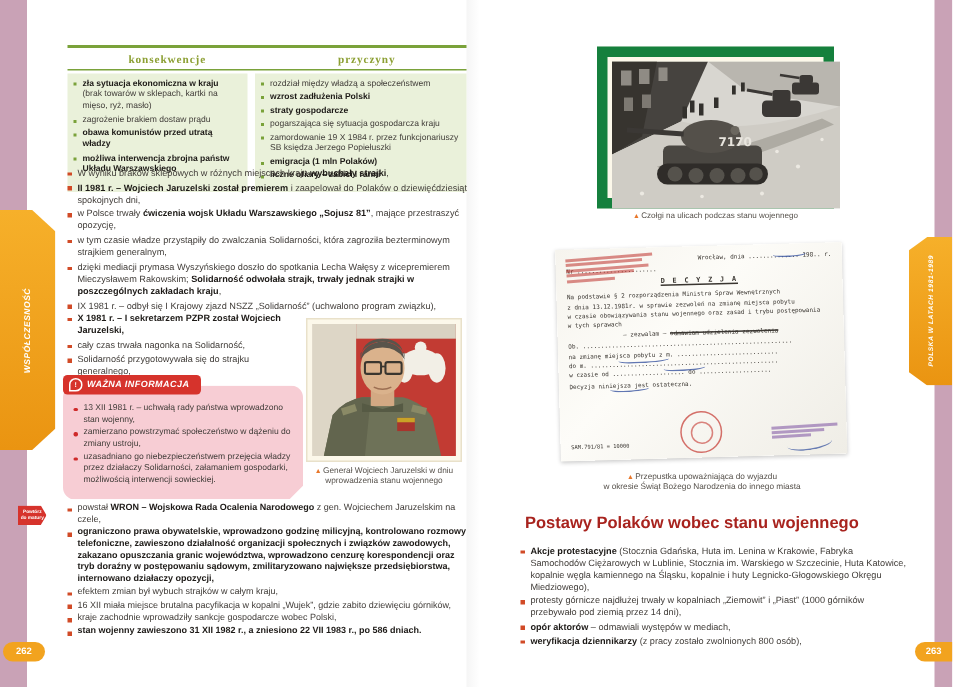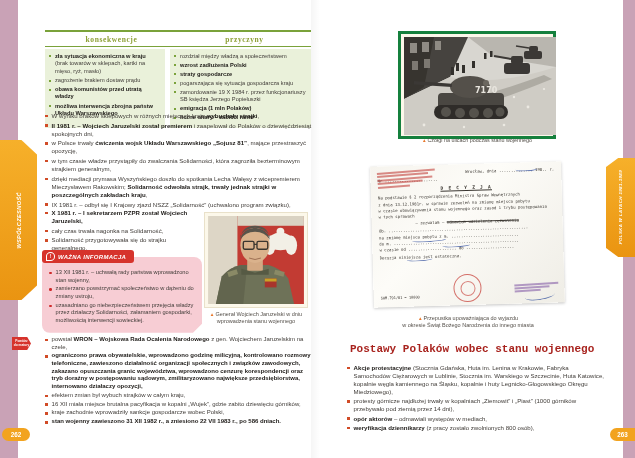--- a/index.html
+++ b/index.html
@@ -68,21 +68,21 @@
   #portrait-caption{position:absolute;left:198px;top:311px;width:116px;}
 
   #martial{position:absolute;left:45px;top:336px;width:268px;font-size:6px;line-height:1.26;}
   #margin-badge{position:absolute;left:12px;top:337px;width:19px;height:13px;background:#d6332c;
                 clip-path:polygon(0 0,80% 0,100% 50%,80% 100%,0 100%);color:#fff;font-size:3.2px;
                 line-height:1.2;display:flex;flex-direction:column;align-items:center;justify-content:center;
                 text-align:center;font-weight:bold;}
 
   
   #tank-frame{position:absolute;left:398px;top:31px;width:158px;height:108px;background:#fcf8ea;
-              border:3px solid #15803d;box-sizing:border-box;padding:3px;}
+              border:7px solid #15803d;box-sizing:border-box;padding:3px;}
   #tank-frame svg{display:block;width:152px;height:98px;}
   #tank-frame .caption{margin-top:2px;font-size:5.4px;}
 
   #doc-wrap{position:absolute;left:368px;top:159px;width:200px;height:152px;}
   .paper{position:absolute;left:4px;top:5px;width:191px;height:141px;
          background:linear-gradient(135deg,#f6f4ee,#fdfcf8 40%,#efede6);
          box-shadow:0 1px 3px rgba(0,0,0,.22);transform:rotate(-1.6deg);
          padding:5px 7px;box-sizing:border-box;
          font-family:"DejaVu Sans Mono",monospace;font-size:4px;line-height:1.55;color:#3a3631;}
   .paper .hdr{text-align:right;margin-bottom:1px;}
@@ -101,21 +101,21 @@
                display:flex;align-items:center;justify-content:center;}
   .round-stamp div{width:13px;height:13px;border:1px solid rgba(196,54,47,.6);border-radius:50%;}
   .purple-stamp{position:absolute;bottom:10px;right:6px;width:44px;transform:rotate(-2deg);}
   .purple-stamp i{display:block;height:1.6px;background:rgba(122,79,160,.55);margin-bottom:1.6px;}
   .purple-stamp i.s2{width:80%;} .purple-stamp i.s3{width:60%;}
   .sig{position:absolute;bottom:3px;right:10px;width:30px;height:8px;
        border-bottom:1.2px solid rgba(58,85,160,.75);border-radius:50%;transform:rotate(-7deg);}
   .hand{position:absolute;border-bottom:1px solid rgba(58,85,160,.8);border-radius:45%;transform:rotate(-2deg);}
   #doc-caption{position:absolute;left:370px;top:315px;width:196px;}
 
-  #attitudes-head{position:absolute;left:350px;top:343px;font-family:Liberation Mono, monospace;
+  #attitudes-head{position:absolute;left:350px;top:343px;font-family:Liberation Sans, sans-serif;
                   font-weight:bold;font-size:11px;color:#a8231e;}
   #attitudes{position:absolute;left:347px;top:364px;width:258px;font-size:6.1px;line-height:1.31;}
 </style>
 </head>
 <body>
 
 <div class="spread">
 
   <div class="strip l"></div>
   <div class="strip r"></div>

